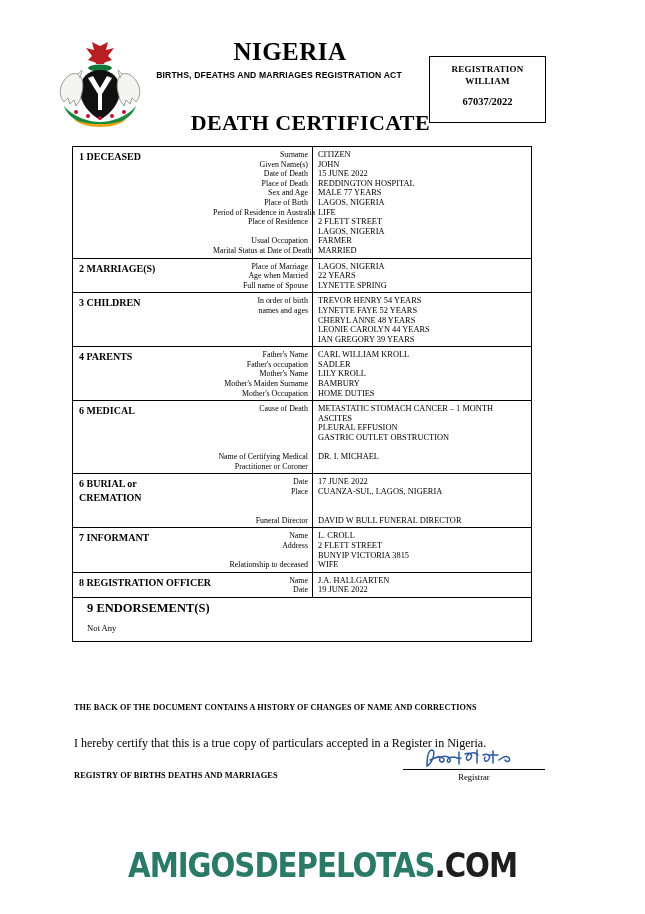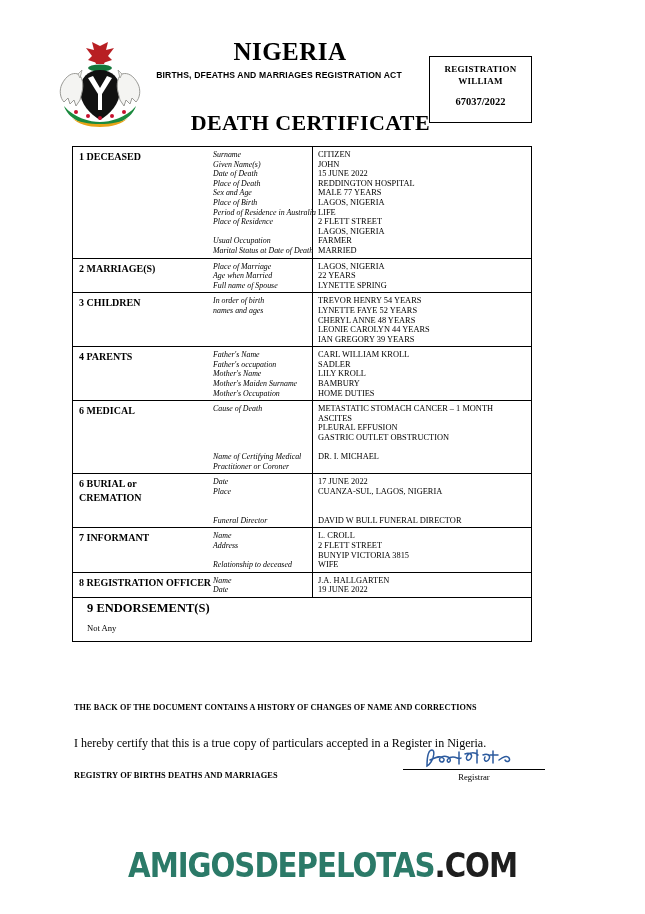--- a/index.html
+++ b/index.html
@@ -57,21 +57,21 @@
     width: 290px;
     text-align: right;
     font-weight: bold;
     font-size: 22px;
     letter-spacing: 0.4px;
   }
   .regbox {
     position: absolute;
     left: 429px;
     top: 56px;
-    width: 103px;
+    width: 117px;
     height: 67px;
     border: 1.3px solid #000;
     box-sizing: border-box;
     text-align: center;
     padding-top: 6px;
   }
   .regbox .rl {
     font-weight: bold;
     font-size: 9px;
     line-height: 12px;
@@ -111,24 +111,24 @@
   .sec-body {
     flex: 1 1 auto;
     display: flex;
     box-sizing: border-box;
   }
   .labels {
     width: 100px;
     flex: 0 0 100px;
     box-sizing: border-box;
     border-right: 1.2px solid #000;
+    text-align: right;
     padding: 3px 4px 2px 0;
     font-size: 7.9px;
     line-height: 9.6px;
-    font-style: italic;
   }
   .values {
     flex: 1 1 auto;
     box-sizing: border-box;
     padding: 3px 0 2px 5px;
     font-size: 8.4px;
     line-height: 9.6px;
   }
   .labels div, .values div { white-space: nowrap; }
   .spacer { height: 9.6px; }

